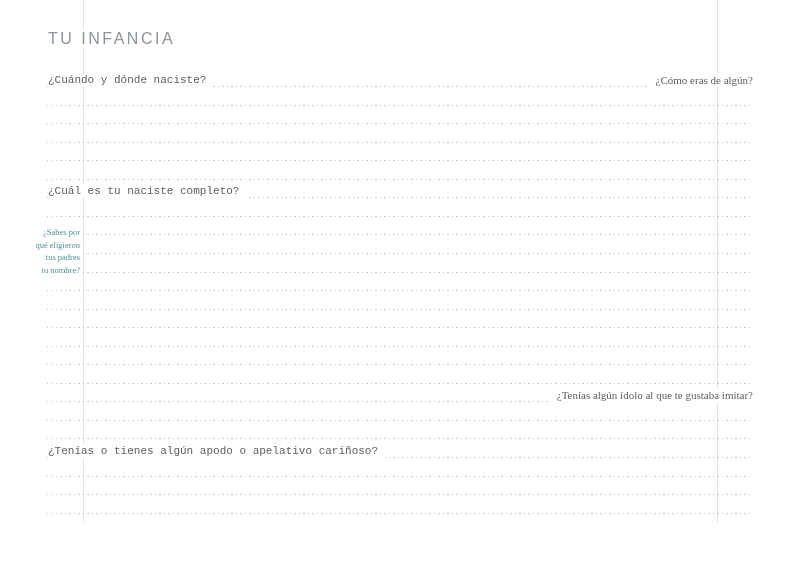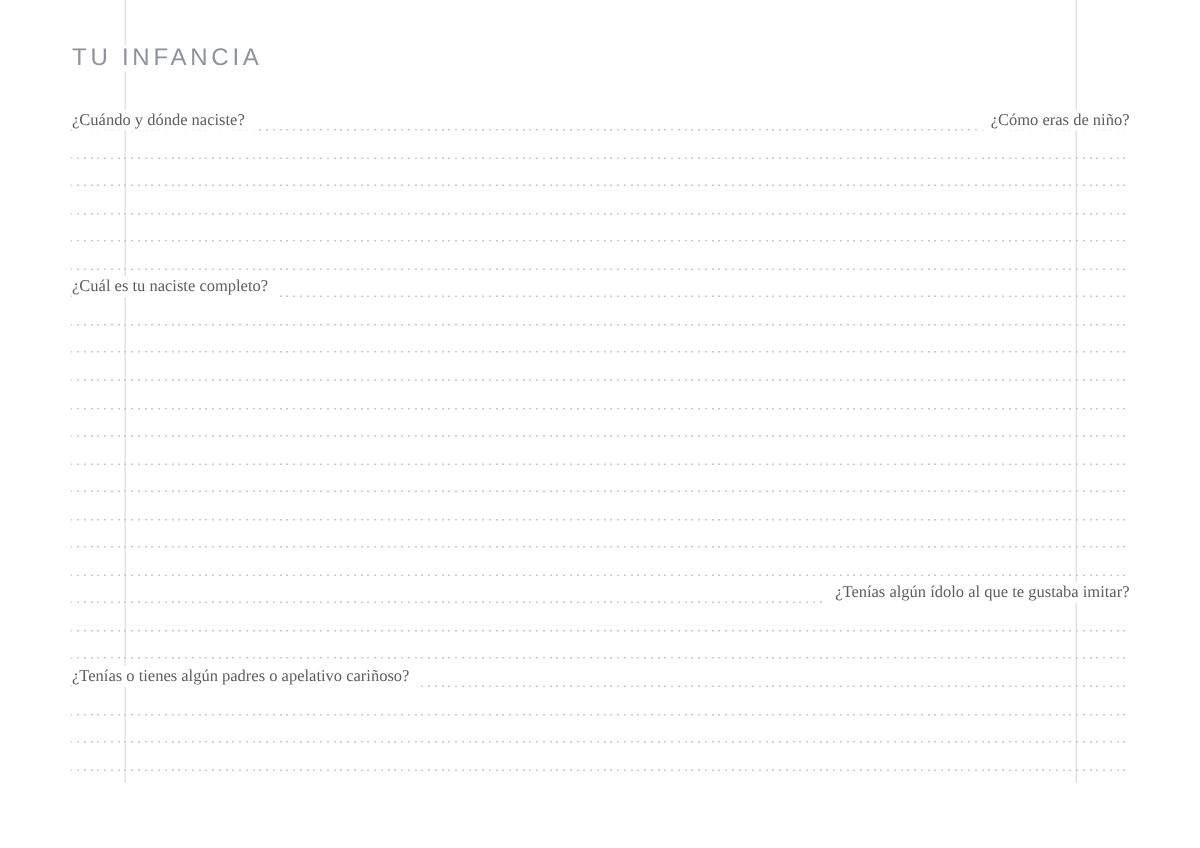--- a/index.html
+++ b/index.html
@@ -47,21 +47,21 @@
   }
   .question {
     position: absolute;
     height: 14px;
     line-height: 14px;
     font-size: 11px;
     color: #5c5e60;
     background: #ffffff;
     white-space: nowrap;
   }
-  .question.align-left  { left: 48px; padding-right: 7px; }
+  .question.align-left  { left: 48px; padding-right: 7px; font-family: Liberation Mono, monospace; }
   .question.align-right { right: 47px; padding-left: 7px; }
   .side-note {
     position: absolute;
     top: 226px;
     right: 720px;
     text-align: right;
     font-size: 8.5px;
     line-height: 12.5px;
     color: #4e939c;
     background: #ffffff;
@@ -113,23 +113,29 @@
       <div class="ruled-line" style="top: 457px;"></div>
       <div class="ruled-line" style="top: 475.55px;"></div>
       <div class="ruled-line" style="top: 494.1px;"></div>
       <div class="ruled-line" style="top: 512.65px;"></div>
     </div>
 
   <h1 class="page-title">TU INFANCIA</h1>
 
   <div id="questions-layer">
       <span class="question align-left" style="top: 73px;">¿Cuándo y dónde naciste?</span>
-      <span class="question align-right" style="top: 73px;">¿Cómo eras de niño?</span>
+      <span class="question align-right" style="top: 73px;">¿Cómo eras de algún?</span>
       <span class="question align-left" style="top: 184.3px;">¿Cuál es tu naciste completo?</span>
       <span class="question align-right" style="top: 388.35px; font-family: Liberation Serif, serif;">¿Tenías algún ídolo al que te gustaba imitar?</span>
-      <span class="question align-left" style="top: 444px;">¿Tenías o tienes algún padres o apelativo cariñoso?</span>
+      <span class="question align-left" style="top: 444px;">¿Tenías o tienes algún apodo o apelativo cariñoso?</span>
     </div>
 
+  <div class="side-note">
+      <span>¿Sabes por</span>
+      <span>qué eligieron</span>
+      <span>tus padres</span>
+      <span>tu nombre?</span>
+    </div>
 
   <div class="page-number left">10</div>
   <div class="page-number right">11</div>
 
 </div>
 
 </body></html>

